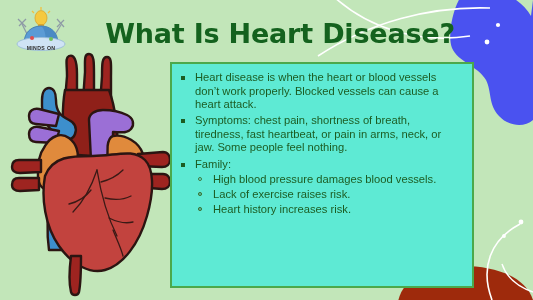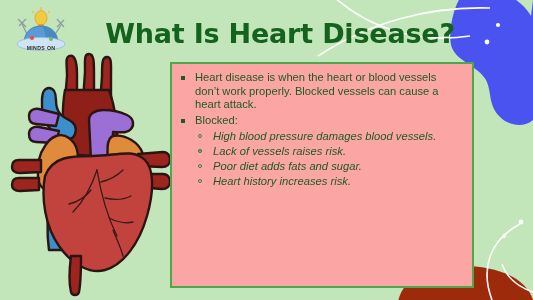--- a/index.html
+++ b/index.html
@@ -74,21 +74,21 @@
     height: 250px;
   }
 
   
   #content-box {
     position: absolute;
     left: 170px;
     top: 62px;
     width: 304px;
     height: 226px;
-    background: #fca5a5;
+    background: #5eead4;
     border: 2px solid #4ba94b;
     box-sizing: border-box;
     padding: 7px 12px 5px 6px;
   }
   ul.lvl1 {
     list-style: none;
     margin: 0;
     padding: 0;
   }
   ul.lvl1 > li {
@@ -113,21 +113,20 @@
     margin: 1px 0 0 0;
     padding: 0;
   }
   ul.lvl2 > li {
     position: relative;
     padding-left: 18px;
     margin-bottom: 0.5px;
     font-size: 11.2px;
     line-height: 14.6px;
     color: #1c5c22;
-    font-style: italic;
   }
   ul.lvl2 > li > .o-bullet {
     position: absolute;
     left: 3px;
     top: 5px;
     width: 4px;
     height: 4px;
     border: 1px solid #3f7a3f;
     border-radius: 50%;
     box-sizing: border-box;
@@ -218,39 +217,39 @@
   </svg>
 
   <div id="content-box">
     <ul class="lvl1">
       <li>
         <span class="sq-bullet"></span>
         <span>Heart disease is when the heart or blood vessels don’t work properly. Blocked vessels can cause a heart attack.</span>
       </li>
       <li>
         <span class="sq-bullet"></span>
+        <span>Symptoms: chest pain, shortness of breath, tiredness, fast heartbeat, or pain in arms, neck, or jaw. Some people feel nothing.</span>
       </li>
       <li>
         <span class="sq-bullet"></span>
-        <span>Blocked:</span>
+        <span>Family:</span>
         <ul class="lvl2">
           <li>
             <span class="o-bullet"></span>
             <span>High blood pressure damages blood vessels.</span>
           </li>
           <li>
             <span class="o-bullet"></span>
           </li>
           <li>
             <span class="o-bullet"></span>
-            <span>Lack of vessels raises risk.</span>
-          </li>
-          <li>
-            <span class="o-bullet"></span>
-            <span>Poor diet adds fats and sugar.</span>
+            <span>Lack of exercise raises risk.</span>
+          </li>
+          <li>
+            <span class="o-bullet"></span>
           </li>
           <li>
             <span class="o-bullet"></span>
             <span>Heart history increases risk.</span>
           </li>
         </ul>
       </li>
     </ul>
   </div>
 

